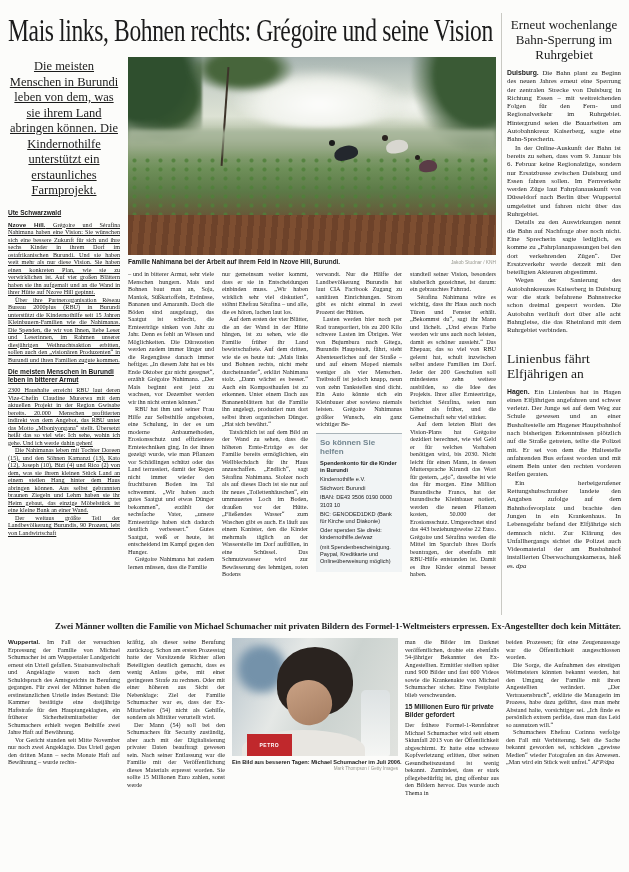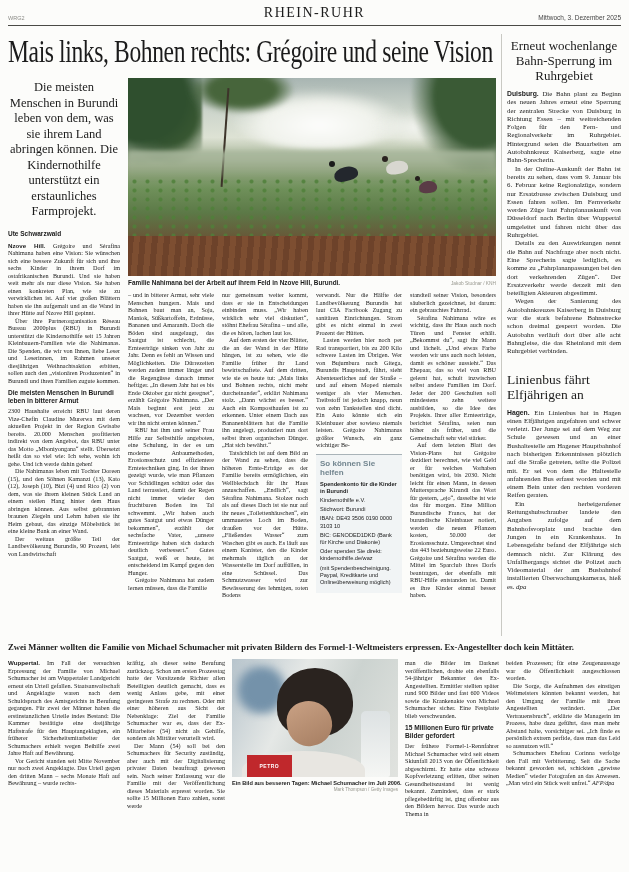--- a/index.html
+++ b/index.html
@@ -13,21 +13,21 @@
   .edition-date{font:400 6.5px "Liberation Sans",sans-serif;color:#444;text-align:right;}
   
   .main-wrap{display:flex;margin-top:6px;height:604px;overflow:hidden;}
   .main-left{width:488px;flex:none;}
   .vr{width:1px;background:#c9c9c3;margin:2px 5px 0 5px;flex:none;}
   .sidebar{width:114px;flex:none;overflow:hidden;height:604px;}
   
   .h-main{white-space:nowrap;font:400 31px "Liberation Serif",serif;letter-spacing:-.5px;
           transform:scaleX(.76);transform-origin:left top;width:642px;margin:2px 0 8px 0;}
   .story-row{display:flex;gap:8px;height:552px;overflow:hidden;}
-  .col1{width:112px;flex:none;overflow:hidden;}
+  .col1{width:112px;flex:none;overflow:hidden;text-decoration:underline;}
   .photoarea{flex:1;min-width:0;display:flex;flex-direction:column;}
   
   .intro{font:400 12.5px/15.5px "Liberation Serif",serif;text-align:center;margin:2px 0 10px 0;}
   .byline{font:700 6.5px "Liberation Sans",sans-serif;margin:0 0 5px 0;}
   
   .body{font:400 6.2px/7.5px "Liberation Serif",serif;text-align:justify;hyphens:auto;margin:0;}
   .ind{text-indent:7px;}
   .dateline{font:700 6.2px "Liberation Sans",sans-serif;}
   .subhead{font:700 6.6px/8px "Liberation Sans",sans-serif;margin:5px 0 2px 0;}
   .agency{font-style:italic;}
@@ -74,21 +74,21 @@
   .h-side{font:400 13px/15px "Liberation Serif",serif;text-align:center;margin:6px 0 7px 0;}
   .h-side2{font:400 13.5px/15px "Liberation Serif",serif;margin:16px 0 7px 0;}
   .sidebar .body{font-size:6.8px;line-height:8.3px;}
   .sidebar .dateline{font-size:6.8px;}
   .sidebar .ind{text-indent:8px;}
   
   .schumi{margin-top:6px;}
   .h-schumi-wrap{text-align:center;}
   .h-schumi{display:inline-block;white-space:nowrap;font:400 25px "Liberation Serif",serif;
             transform:scaleX(.88);transform-origin:center top;margin:0;}
-  .deck{font:700 8.6px "Liberation Serif",serif;text-align:left;margin:3px 0 7px 0;}
+  .deck{font:700 8.6px "Liberation Serif",serif;text-align:right;margin:3px 0 7px 0;}
   .schumi-row{display:flex;gap:7px;height:168px;overflow:hidden;}
   .sc1{width:112px;flex:none;overflow:hidden;}
   .sc2{width:98px;flex:none;overflow:hidden;}
   .scphoto{width:166px;flex:none;}
   .sc4{width:94px;flex:none;overflow:hidden;}
   .sc5{width:114px;flex:none;overflow:hidden;}
   
   .smphoto{height:118px;position:relative;overflow:hidden;
     background:linear-gradient(115deg,#b7c4cc 0,#e5e8e6 35%,#ccd3d0 60%,#e1e3df 100%);}
   .blueblob{position:absolute;top:4%;left:2%;width:32%;height:44%;filter:blur(3px);
@@ -102,25 +102,20 @@
   .redpatch{position:absolute;left:9%;bottom:0;width:27%;height:19%;background:#c0282c;
     display:flex;align-items:center;justify-content:center;font:700 5px "Liberation Sans",sans-serif;color:#fff;letter-spacing:.5px;}
   .sccap{font:700 5.6px "Liberation Sans",sans-serif;white-space:nowrap;margin-top:3px;}
   .sccredit{font:400 4.6px "Liberation Sans",sans-serif;color:#98988f;text-align:right;margin-top:1px;}
 </style>
 </head>
 <body>
 
 <div class="page">
 
-  <div class="masthead">
-    <div class="plate">WRG2</div>
-    <div class="section-title">RHEIN-RUHR</div>
-    <div class="edition-date">Mittwoch, 3. Dezember 2025</div>
-  </div>
 
   <div class="main-wrap">
 
     <div class="main-left">
       <div class="h-main">Mais links, Bohnen rechts: Grégoire und seine Vision</div>
 
       <div class="story-row">
 
         <div class="col1">
           <p class="intro">Die meisten Menschen in Burundi leben von dem, was sie ihrem Land abringen können. Die Kindernothilfe unterstützt ein erstaunliches Farmprojekt.</p>

